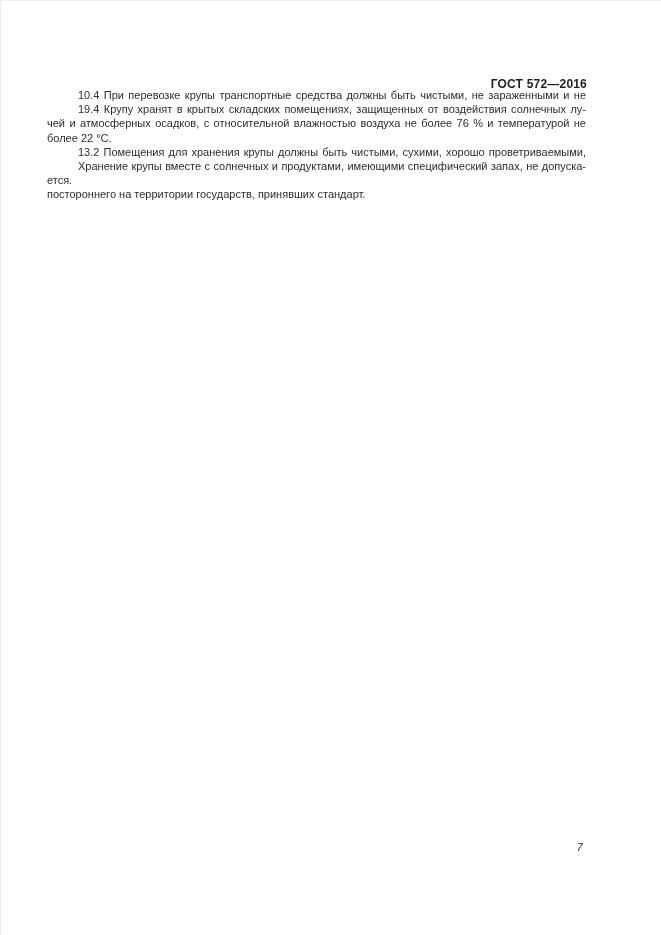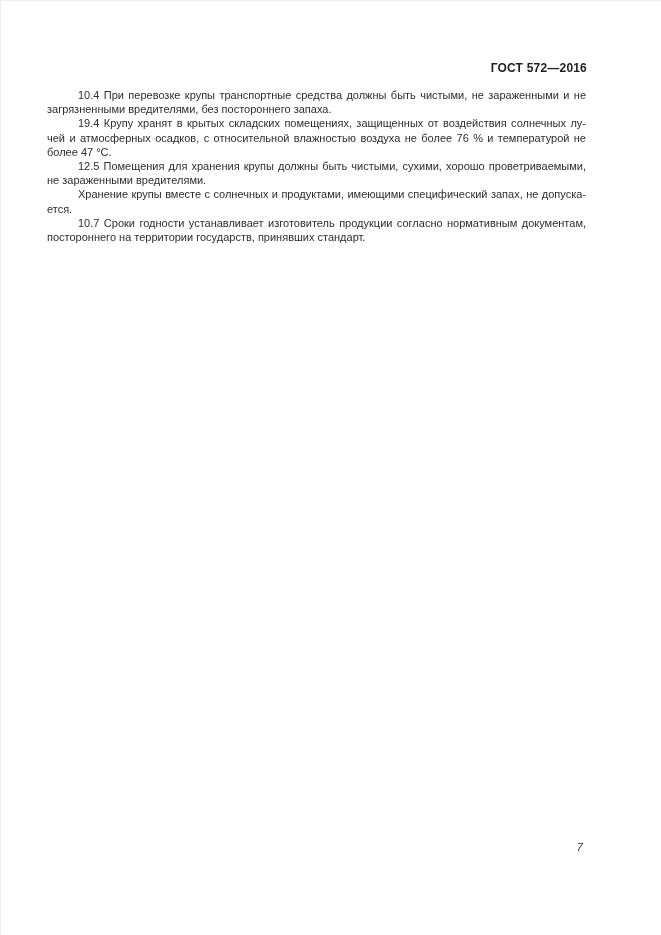--- a/index.html
+++ b/index.html
@@ -11,21 +11,21 @@
     position: relative;
     width: 661px;
     height: 935px;
     background: #ffffff;
     overflow: hidden;
     font-family: "Liberation Sans", sans-serif;
     box-shadow: inset 1px 1px 0 rgba(0,0,0,0.07);
   }
   .header {
     position: absolute;
-    top: 61px;
+    top: 77px;
     left: 47px;
     width: 540px;
     text-align: right;
     font-size: 12px;
     font-weight: bold;
     color: #1f1f1f;
     letter-spacing: 0.2px;
   }
   .body-text {
     position: absolute;
@@ -66,28 +66,25 @@
 </head>
 <body>
 
 <div class="page">
   <div class="header">
     <span>ГОСТ 572—2016</span>
   </div>
 
   <div class="body-text">
       <div class="line just ind">10.4 При перевозке крупы транспортные средства должны быть чистыми, не зараженными и не</div>
-      <div class="line last">загрязненными вредителями, без постороннего запаха.</div>
       <div class="line just ind">19.4 Крупу хранят в крытых складских помещениях, защищенных от воздействия солнечных лу-</div>
       <div class="line just">чей и атмосферных осадков, с относительной влажностью воздуха не более 76 % и температурой не</div>
-      <div class="line last">более 47 °С.</div>
-      <div class="line just ind">12.5 Помещения для хранения крупы должны быть чистыми, сухими, хорошо проветриваемыми,</div>
-      <div class="line last">не зараженными вредителями.</div>
+      <div class="line last">более 22 °С.</div>
+      <div class="line just ind">13.2 Помещения для хранения крупы должны быть чистыми, сухими, хорошо проветриваемыми,</div>
       <div class="line just ind">Хранение крупы вместе с солнечных и продуктами, имеющими специфический запах, не допуска-</div>
       <div class="line last">ется.</div>
-      <div class="line just ind">10.7 Сроки годности устанавливает изготовитель продукции согласно нормативным документам,</div>
       <div class="line last">постороннего на территории государств, принявших стандарт.</div>
     </div>
 
   <div class="page-number">
     <span>7</span>
   </div>
 </div>
 
 </body></html>

